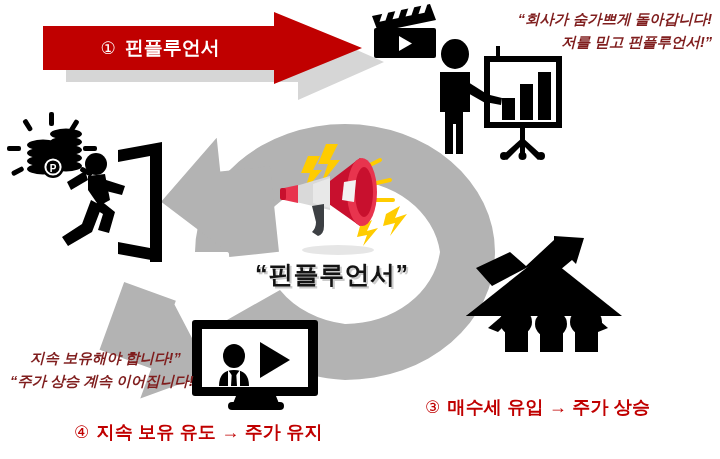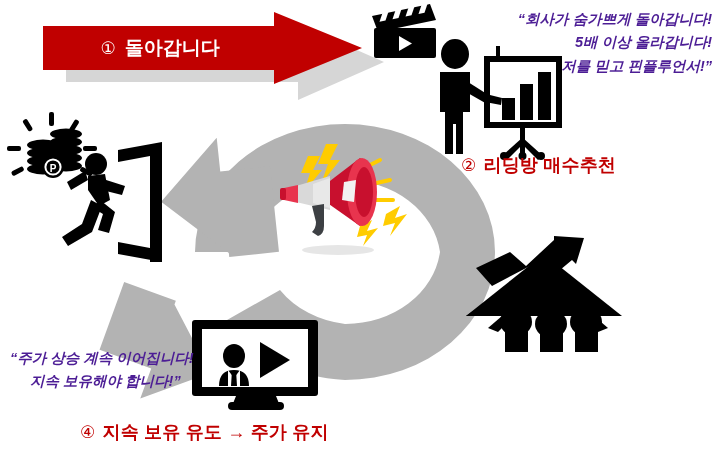--- a/index.html
+++ b/index.html
@@ -31,21 +31,21 @@
     font-weight:normal;
     font-size:17px;
   }
   .step-label.underlined .txt{
     text-decoration:underline;
     text-underline-offset:3px;
   }
 
   .quote{
     position:absolute;
-    color:#4c1d95;
+    color:#7f1d1d;
     font-style:italic;
     font-weight:bold;
     font-size:14.5px;
     line-height:1.62;
     white-space:nowrap;
   }
   .quote.right{text-align:right;}
   .quote .ql{display:block;}
 
   .center-label{
@@ -105,21 +105,21 @@
       <path d="M0 18 L232 18 L232 0 L318 38 L232 76 L232 58 L0 58 Z" fill="#D6D6D6"></path>
     </svg>
   </div>
 
   <div class="red-arrow" style="left:43px;top:12px;width:320px;height:72px;">
     <svg width="320" height="72" viewBox="0 0 320 72" aria-hidden="true">
       <path d="M0 14 L231 14 L231 0 L319 36 L231 72 L231 58 L0 58 Z" fill="#C00000"></path>
     </svg>
     <div class="cap">
       <span class="num">①</span>
-      <span class="txt">돌아갑니다</span>
+      <span class="txt">핀플루언서</span>
     </div>
   </div>
 
   <div class="abs" style="left:6px;top:112px;">
     <svg width="92" height="86" viewBox="0 0 92 86" aria-hidden="true">
       <g fill="#000000">
 
         <rect x="43" y="0" width="5" height="14" rx="2"></rect>
         <rect x="19" y="7" width="5" height="13" rx="2" transform="rotate(-32 21 13)"></rect>
         <rect x="66" y="7" width="5" height="13" rx="2" transform="rotate(32 68 13)"></rect>
@@ -214,27 +214,23 @@
 
         <rect x="78" y="66" width="13" height="22"></rect>
         <rect x="96" y="52" width="13" height="36"></rect>
         <rect x="114" y="40" width="13" height="48"></rect>
       </g>
     </svg>
   </div>
 
   <div class="quote right" style="right:8px;top:8px;">
     <span class="ql">“회사가 숨가쁘게 돌아갑니다!</span>
-    <span class="ql">5배 이상 올라갑니다!</span>
     <span class="ql">저를 믿고 핀플루언서!”</span>
   </div>
 
-  <div class="step-label" style="left:461px;top:156px;">
-    <span class="num">②</span><span class="txt">리딩방 매수추천</span>
-  </div>
 
   <div class="abs" style="left:268px;top:140px;">
     <svg width="160" height="120" viewBox="0 0 160 120" aria-hidden="true">
 
       <g fill="#FFCC00">
         <polygon points="40,16 52,16 45,30 54,30 36,52 42,33 33,33"></polygon>
         <polygon points="58,4 70,4 62,20 72,20 53,44 60,24 50,24"></polygon>
         <polygon points="118,74 132,66 127,78 139,74 122,96 127,83 115,86"></polygon>
         <polygon points="92,86 104,80 99,91 110,88 95,106 99,95 89,97"></polygon>
       </g>
@@ -257,20 +253,21 @@
       <rect x="12" y="48" width="6" height="12" rx="2" fill="#C8102E"></rect>
 
       <polygon points="76,42 88,40 86,62 74,60" fill="#F2F2F2"></polygon>
 
       <path d="M44 66 L56 64 L56 86 Q56 94 50 96 L44 92 Q48 88 48 82 Z" fill="#3D4044"></path>
 
       <ellipse cx="70" cy="110" rx="36" ry="5" fill="#E6E6E6"></ellipse>
     </svg>
   </div>
 
+  <div class="center-label" style="left:255px;top:258px;">“핀플루언서”</div>
 
   <div class="abs" style="left:458px;top:234px;">
     <svg width="164" height="118" viewBox="0 0 164 118" aria-hidden="true">
       <g fill="#000000">
 
         <path d="M18 34 L52 18 L68 32 L96 6 L96 2 L126 4 L118 30 L114 26 L90 46 L72 32 L34 52 Z"></path>
 
         <polygon points="8,82 86,20 164,82"></polygon>
         <polygon points="8,82 78,82 60,46"></polygon>
 
@@ -287,20 +284,23 @@
 
         <ellipse cx="128" cy="88" rx="16" ry="14"></ellipse>
         <rect x="117" y="96" width="23" height="22"></rect>
         <path d="M122 72 L126 84 L120 85 Z"></path>
         <path d="M134 72 L138 84 L132 85 Z"></path>
         <path d="M150 94 L136 82 L130 88 L140 98 Z"></path>
       </g>
     </svg>
   </div>
 
+  <div class="step-label" style="left:425px;top:398px;">
+    <span class="num">③</span><span class="txt">매수세 유입 → 주가 상승</span>
+  </div>
 
   <div class="abs" style="left:190px;top:318px;">
     <svg width="132" height="92" viewBox="0 0 132 92" aria-hidden="true">
 
       <rect x="2" y="2" width="126" height="76" rx="3" fill="#000000"></rect>
 
       <rect x="12" y="11" width="106" height="58" fill="#ffffff"></rect>
 
       <path d="M46 78 L86 78 L90 88 L42 88 Z" fill="#000000"></path>
       <rect x="38" y="84" width="56" height="8" rx="4" fill="#000000"></rect>
@@ -310,21 +310,21 @@
         <path d="M29 68 Q29 52 44 52 Q59 52 59 68 Z"></path>
         <path d="M38 52 L44 60 L50 52 L50 68 L38 68 Z" fill="#ffffff"></path>
         <path d="M42 52 L44 58 L46 52 L47 68 L41 68 Z" fill="#000000"></path>
       </g>
 
       <polygon points="70,24 70,60 100,42" fill="#000000"></polygon>
     </svg>
   </div>
 
   <div class="quote" style="left:10px;top:347px;">
+    <span class="ql" style="padding-left:20px;">지속 보유해야 합니다!”</span>
     <span class="ql">“주가 상승 계속 이어집니다!</span>
-    <span class="ql" style="padding-left:20px;">지속 보유해야 합니다!”</span>
-  </div>
-
-  <div class="step-label" style="left:80px;top:423px;">
+  </div>
+
+  <div class="step-label" style="left:74px;top:423px;">
     <span class="num">④</span><span class="txt">지속 보유 유도 → 주가 유지</span>
   </div>
 
 </div>
 
 </body></html>

